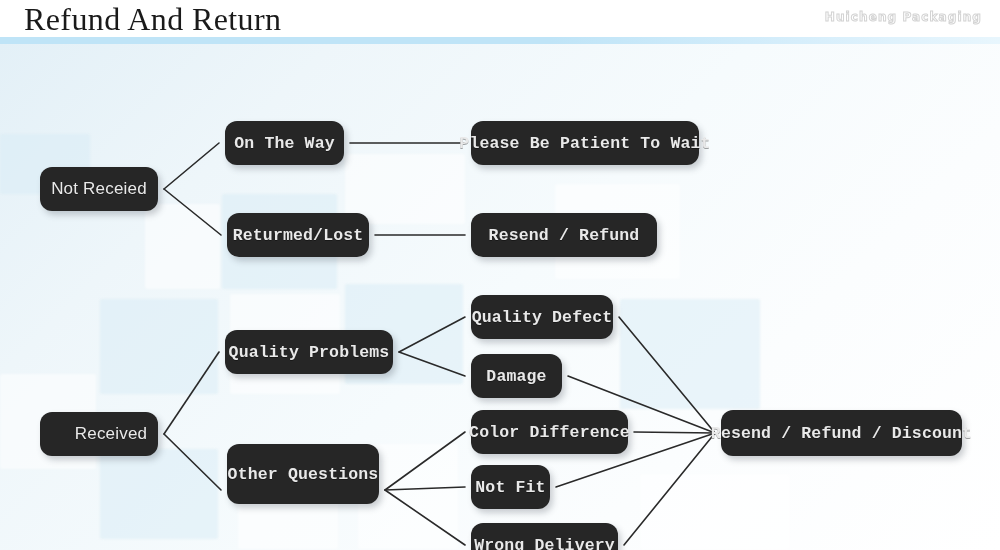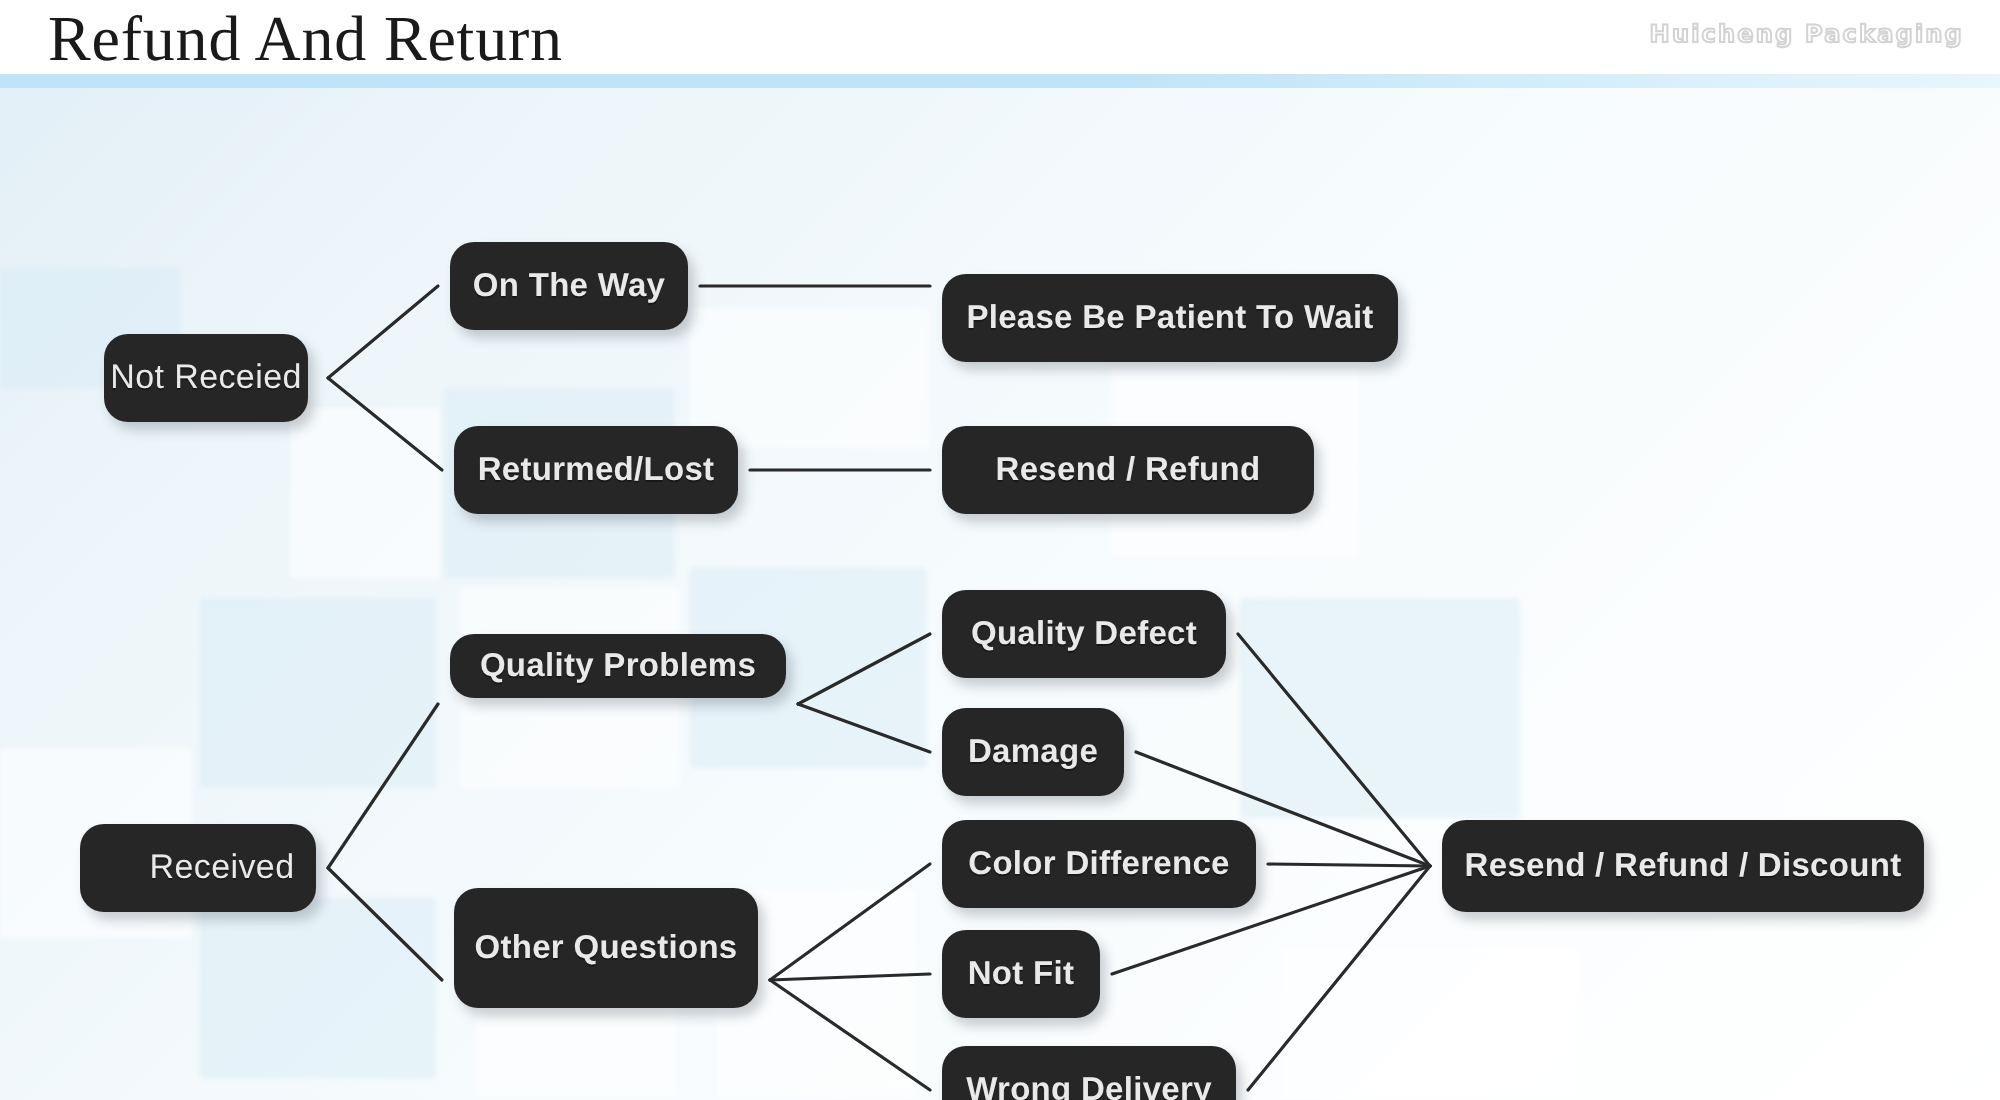--- a/index.html
+++ b/index.html
@@ -100,21 +100,21 @@
     position: absolute;
     z-index: 20;
     display: flex;
     align-items: center;
     justify-content: center;
     box-sizing: border-box;
     background: #262626;
     color: #e9e9e9;
     border-radius: 12px;
     padding: 0 16px;
-    font-family: Liberation Sans, sans-serif;
+    font-family: Liberation Mono, monospace;
     font-size: 16.5px;
     font-weight: 700;
     letter-spacing: 0.15px;
     white-space: nowrap;
     box-shadow: 3px 4px 6px rgba(60,70,80,0.26);
     text-shadow: 0 1px 0 rgba(0,0,0,0.35);
   }
   .node.plain {
     font-family: "Liberation Sans", sans-serif;
     font-weight: 400;
@@ -162,27 +162,27 @@
         <line x1="385" y1="446" x2="465" y2="388"></line>
         <line x1="385" y1="446" x2="465" y2="443"></line>
         <line x1="385" y1="446" x2="465" y2="501"></line>
         <line x1="619" y1="273" x2="715" y2="389"></line>
         <line x1="568" y1="332" x2="715" y2="389"></line>
         <line x1="634" y1="388" x2="715" y2="389"></line>
         <line x1="556" y1="443" x2="715" y2="389"></line>
         <line x1="624" y1="501" x2="715" y2="389"></line>
       </svg>
     <div id="nodes-layer">
-        <div class="node plain" style="left: 52px; top: 123px; width: 102px; height: 44px;">Not Receied</div>
+        <div class="node plain" style="left: 40px; top: 123px; width: 118px; height: 44px;">Not Receied</div>
         <div class="node" style="left: 225px; top: 77px; width: 119px; height: 44px;">On The Way</div>
         <div class="node" style="left: 227px; top: 169px; width: 142px; height: 44px;">Returmed/Lost</div>
-        <div class="node" style="left: 471px; top: 77px; width: 228px; height: 44px; margin-top: 16px;">Please Be Patient To Wait</div>
+        <div class="node" style="left: 471px; top: 77px; width: 228px; height: 44px;">Please Be Patient To Wait</div>
         <div class="node" style="left: 471px; top: 169px; width: 186px; height: 44px;">Resend / Refund</div>
         <div class="node plain" style="left: 40px; top: 368px; width: 118px; height: 44px; padding-left: 40px;">Received</div>
-        <div class="node" style="left: 225px; top: 273px; width: 168px; height: 32px;">Quality Problems</div>
+        <div class="node" style="left: 225px; top: 286px; width: 168px; height: 44px;">Quality Problems</div>
         <div class="node" style="left: 227px; top: 400px; width: 152px; height: 60px;">Other Questions</div>
         <div class="node" style="left: 471px; top: 251px; width: 142px; height: 44px;">Quality Defect</div>
         <div class="node" style="left: 471px; top: 310px; width: 91px; height: 44px;">Damage</div>
         <div class="node" style="left: 471px; top: 366px; width: 157px; height: 44px;">Color Difference</div>
         <div class="node" style="left: 471px; top: 421px; width: 79px; height: 44px;">Not Fit</div>
         <div class="node" style="left: 471px; top: 479px; width: 147px; height: 44px;">Wrong Delivery</div>
         <div class="node" style="left: 721px; top: 366px; width: 241px; height: 46px;">Resend / Refund / Discount</div>
       </div>
   </div>
 

